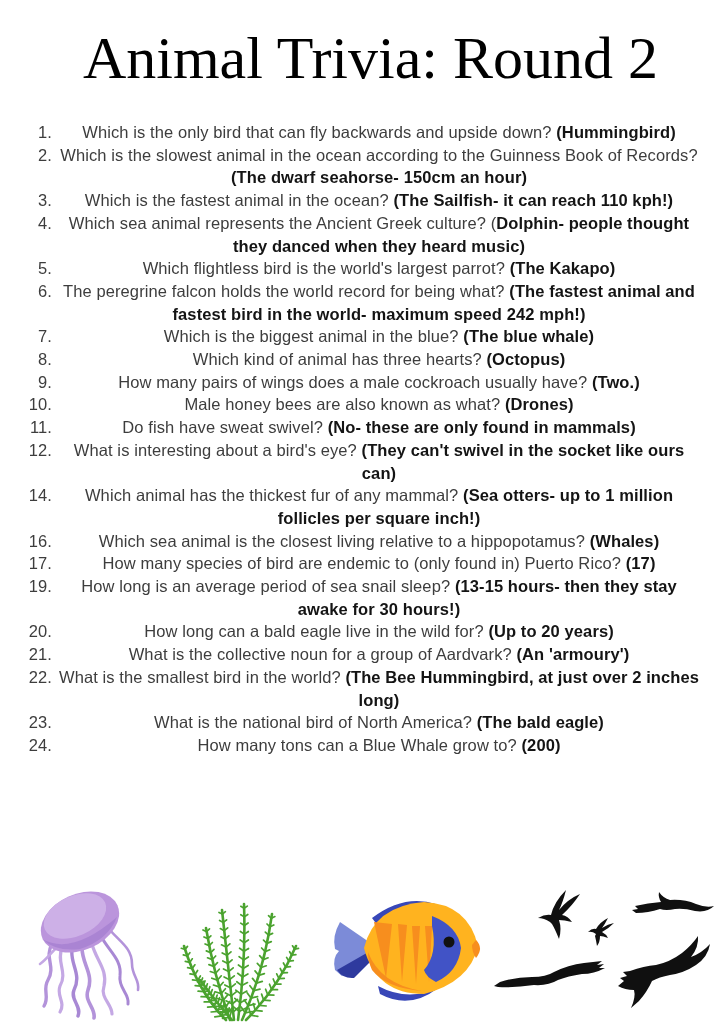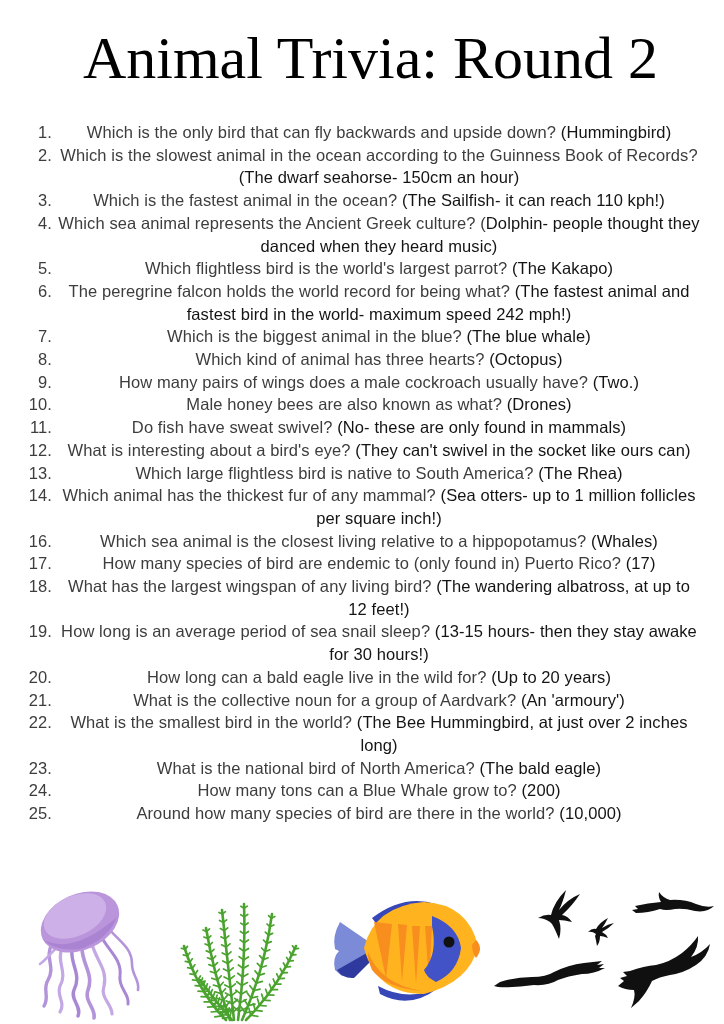--- a/index.html
+++ b/index.html
@@ -41,21 +41,21 @@
     letter-spacing: 0.1px;
   }
   .qnum {
     position: absolute;
     left: -46px;
     top: 0;
     width: 40px;
     text-align: right;
     color: #3d3d3d;
   }
-  .qa { font-weight: 400; color: #141414; }
+  .qa { font-weight: 700; color: #141414; }
   .illus { position: absolute; }
   #jellyfish-svg { left: 28px;  top: 882px; }
   #seaweed-svg   { left: 172px; top: 894px; }
   #fish-svg      { left: 328px; top: 882px; }
   #birds-svg     { left: 488px; top: 882px; }
 </style>
 </head>
 <body>
 
 <div class="page">
@@ -104,40 +104,34 @@
     </li>
 
     <li class="q">
       <span class="qnum">11.</span><span class="qq">Do fish have sweat swivel? </span><span class="qa">(No- these are only found in mammals)</span>
     </li>
 
     <li class="q">
       <span class="qnum">12.</span><span class="qq">What is interesting about a bird's eye? </span><span class="qa">(They can't swivel in the socket like ours can)</span>
     </li>
 
-    <li class="q">
-      <span class="qnum">13.</span><span class="qq">Which large flightless bird is native to South America? </span><span class="qa">(The Rhea)</span>
-    </li>
 
     <li class="q">
       <span class="qnum">14.</span><span class="qq">Which animal has the thickest fur of any mammal? </span><span class="qa">(Sea otters- up to 1 million follicles per square inch!)</span>
     </li>
 
 
     <li class="q">
       <span class="qnum">16.</span><span class="qq">Which sea animal is the closest living relative to a hippopotamus? </span><span class="qa">(Whales)</span>
     </li>
 
     <li class="q">
       <span class="qnum">17.</span><span class="qq">How many species of bird are endemic to (only found in) Puerto Rico? </span><span class="qa">(17)</span>
     </li>
 
-    <li class="q">
-      <span class="qnum">18.</span><span class="qq">What has the largest wingspan of any living bird? </span><span class="qa">(The wandering albatross, at up to 12 feet!)</span>
-    </li>
 
     <li class="q">
       <span class="qnum">19.</span><span class="qq">How long is an average period of sea snail sleep? </span><span class="qa">(13-15 hours- then they stay awake for 30 hours!)</span>
     </li>
 
     <li class="q">
       <span class="qnum">20.</span><span class="qq">How long can a bald eagle live in the wild for? </span><span class="qa">(Up to 20 years)</span>
     </li>
 
     <li class="q">
@@ -149,23 +143,20 @@
     </li>
 
     <li class="q">
       <span class="qnum">23.</span><span class="qq">What is the national bird of North America? </span><span class="qa">(The bald eagle)</span>
     </li>
 
     <li class="q">
       <span class="qnum">24.</span><span class="qq">How many tons can a Blue Whale grow to? </span><span class="qa">(200)</span>
     </li>
 
-    <li class="q">
-      <span class="qnum">25.</span><span class="qq">Around how many species of bird are there in the world? </span><span class="qa">(10,000)</span>
-    </li>
   </ol>
 
   <svg id="jellyfish-svg" class="illus" width="132" height="142" viewBox="0 0 132 142">
     <g fill="none" stroke-linecap="round">
       <path d="M24,62 C16,76 28,84 20,98 C14,108 22,114 16,124" stroke="#b393da" stroke-width="3.4"></path>
       <path d="M34,66 C28,80 40,90 32,104 C28,114 38,120 32,130" stroke="#c4a8e4" stroke-width="3.2"></path>
       <path d="M44,68 C42,82 54,92 46,108 C42,118 54,124 50,134" stroke="#a888d4" stroke-width="3.4"></path>
       <path d="M54,66 C54,82 66,92 60,108 C56,120 68,126 66,136" stroke="#b393da" stroke-width="3.6"></path>
       <path d="M64,62 C68,78 80,88 76,104 C72,116 84,122 84,132" stroke="#c4a8e4" stroke-width="3.2"></path>
       <path d="M74,56 C82,70 94,78 92,94 C90,106 102,112 100,122" stroke="#a888d4" stroke-width="3.0"></path>

